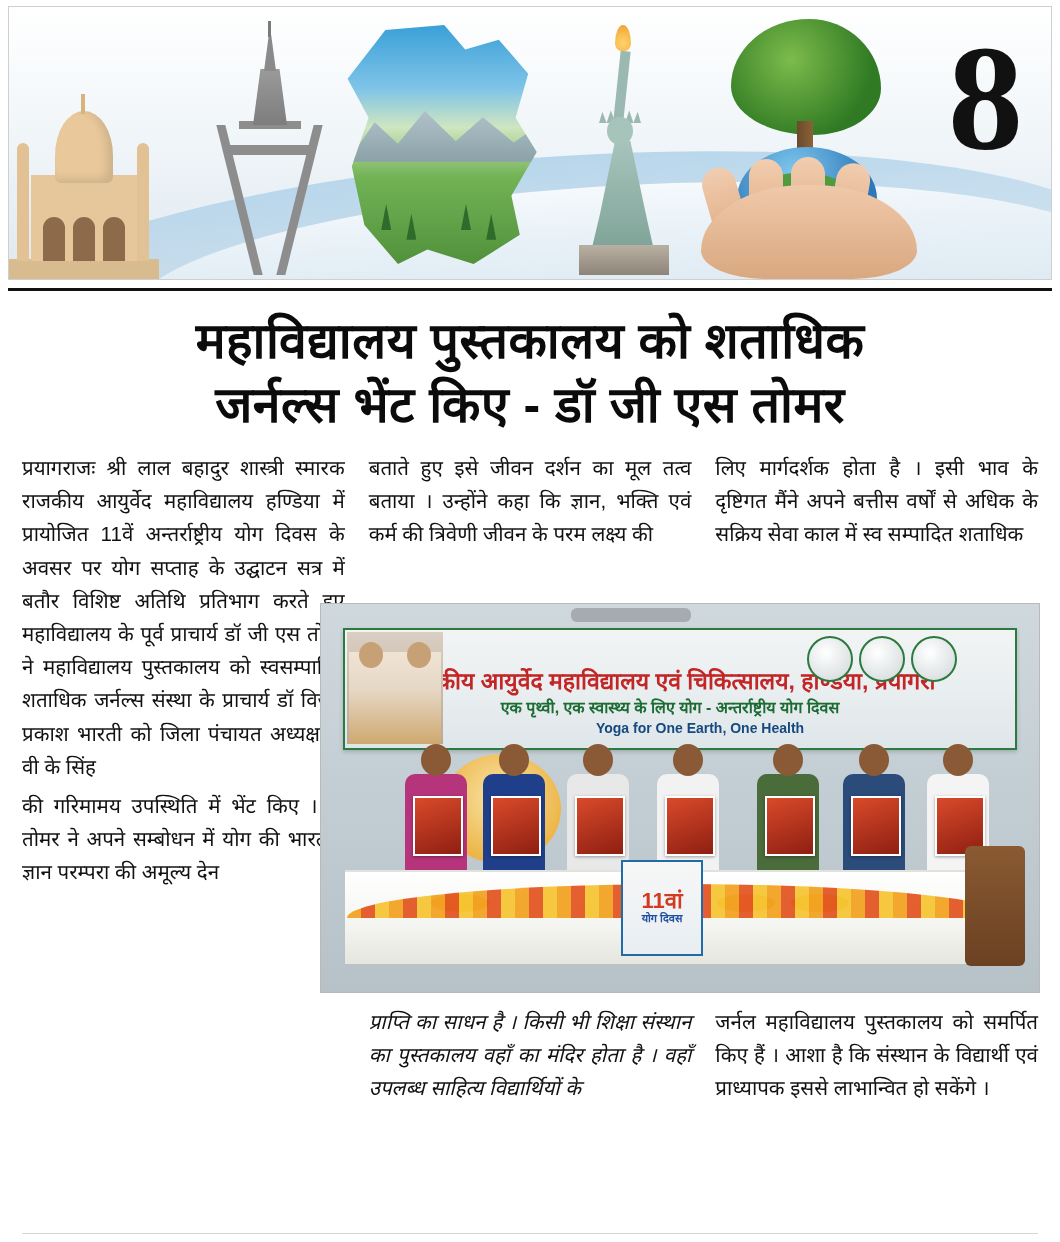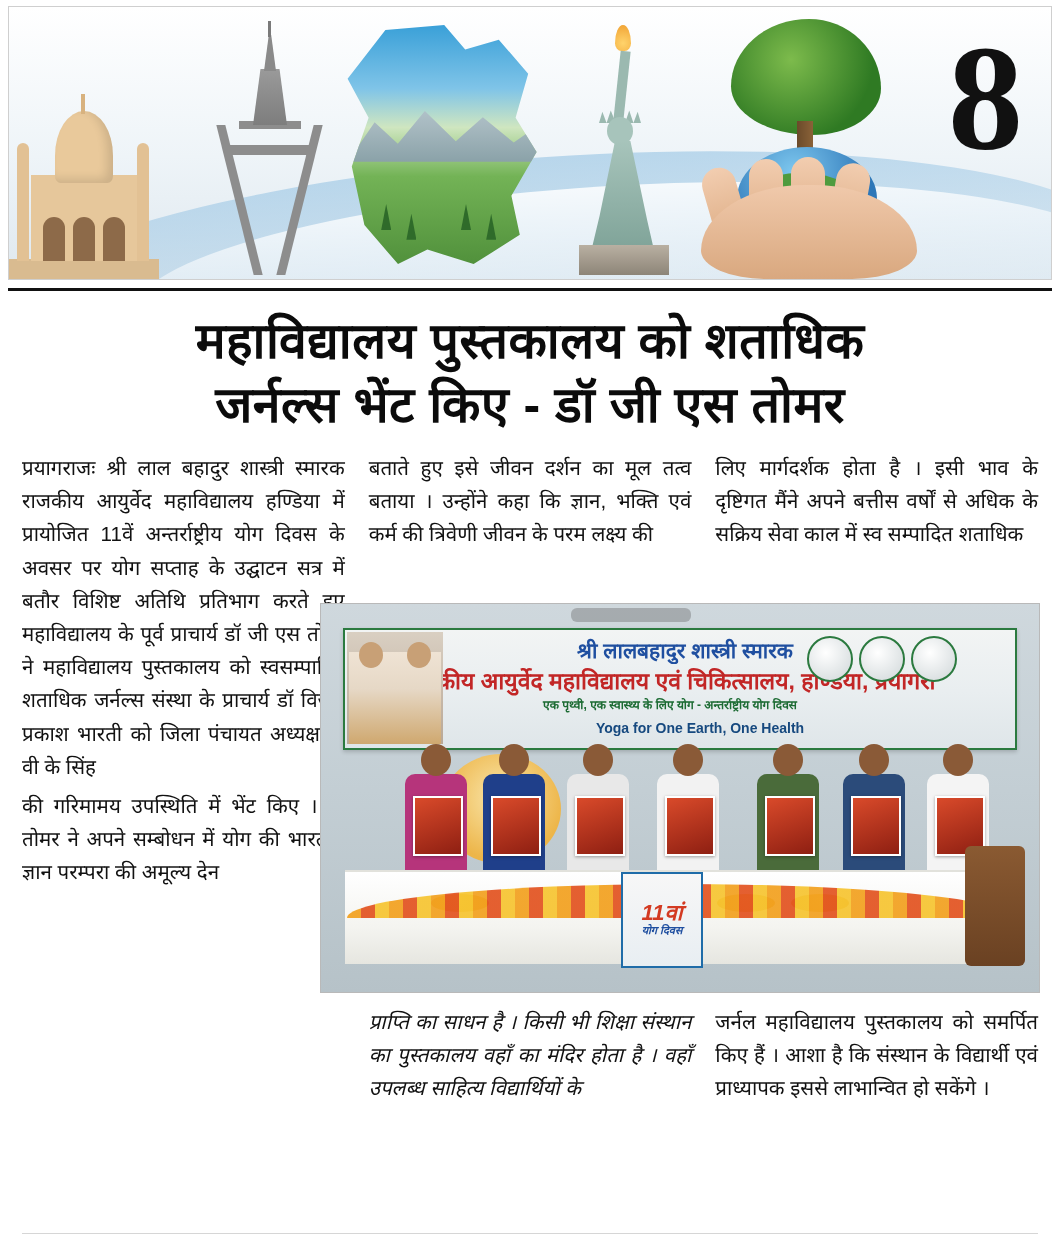--- a/index.html
+++ b/index.html
@@ -269,21 +269,21 @@
     text-align: center; color: #1f4fa0; font-weight: 700; font-size: 21px;
     white-space: nowrap; overflow: hidden;
   }
   .photo .banner .l2 {
     position: absolute; left: 60px; top: 34px; right: 80px;
     text-align: center; color: #c22626; font-weight: 700; font-size: 23px;
     white-space: nowrap; overflow: hidden;
   }
   .photo .banner .l3 {
     position: absolute; left: 60px; top: 66px; right: 80px;
-    text-align: center; color: #1c6b33; font-weight: 700; font-size: 12px;
+    text-align: center; color: #1c6b33; font-weight: 700; font-size: 16px;
     white-space: nowrap; overflow: hidden;
   }
   .photo .banner .l4 {
     position: absolute; left: 180px; top: 90px; right: 140px;
     text-align: center; color: #16497f; font-weight: 700; font-size: 14px;
     white-space: nowrap; overflow: hidden;
   }
   .photo .pm {
     position: absolute; left: 26px; top: 28px; width: 96px; height: 112px;
     background: linear-gradient(180deg,#d9cfc2,#b9a896);
@@ -342,24 +342,23 @@
     border-top: 2px solid #e2e2dc;
   }
   .photo .garland {
     position: absolute; left: 26px; right: 26px; bottom: 74px; height: 34px;
     background:
       repeating-linear-gradient(90deg,#f2a01e 0 14px,#e2521f 14px 28px,#f6c430 28px 42px);
     border-radius: 50% / 100% 100% 0 0;
     opacity: .92;
   }
   .photo .poster {
-    position: absolute; left: 300px; bottom: 24px; width: 78px; height: 92px;
+    position: absolute; left: 300px; bottom: 36px; width: 78px; height: 92px;
     background: linear-gradient(180deg,#f7f7f7,#e8eef2);
     border: 2px solid #1f6ca8;
-    font-style: italic;
   }
   .photo .poster .num {
     position: absolute; left: 0; right: 0; top: 22px; text-align: center;
     font-weight: 700; font-size: 22px; color: #d33a22;
   }
   .photo .poster .cap {
     position: absolute; left: 0; right: 0; top: 48px; text-align: center;
     font-weight: 700; font-size: 11px; color: #1f4fa0;
   }
   .photo .plate {
@@ -478,21 +477,20 @@
       <div class="col" style="margin-top:216px;">
         <p>जर्नल महाविद्यालय पुस्तकालय को समर्पित किए हैं । आशा है कि संस्थान के विद्यार्थी एवं प्राध्यापक इससे लाभान्वित हो सकेंगे ।</p>
       </div>
     </div>
 
     <div class="photo">
       <div class="wall"></div>
       <div class="fan"></div>
 
       <div class="banner">
-        <div class="l1">श्री लालबहादुर शास्त्री स्मारक</div>
         <div class="l2">राजकीय आयुर्वेद महाविद्यालय एवं चिकित्सालय, हण्डिया, प्रयागराज</div>
         <div class="l3">एक पृथ्वी, एक स्वास्थ्य के लिए योग - अन्तर्राष्ट्रीय योग दिवस</div>
         <div class="l4">Yoga for One Earth, One Health</div>
       </div>
 
       <div class="pm">
         <div class="f1"></div>
           <div class="f2"></div>
         <div class="h1"></div>
           <div class="h2"></div>

